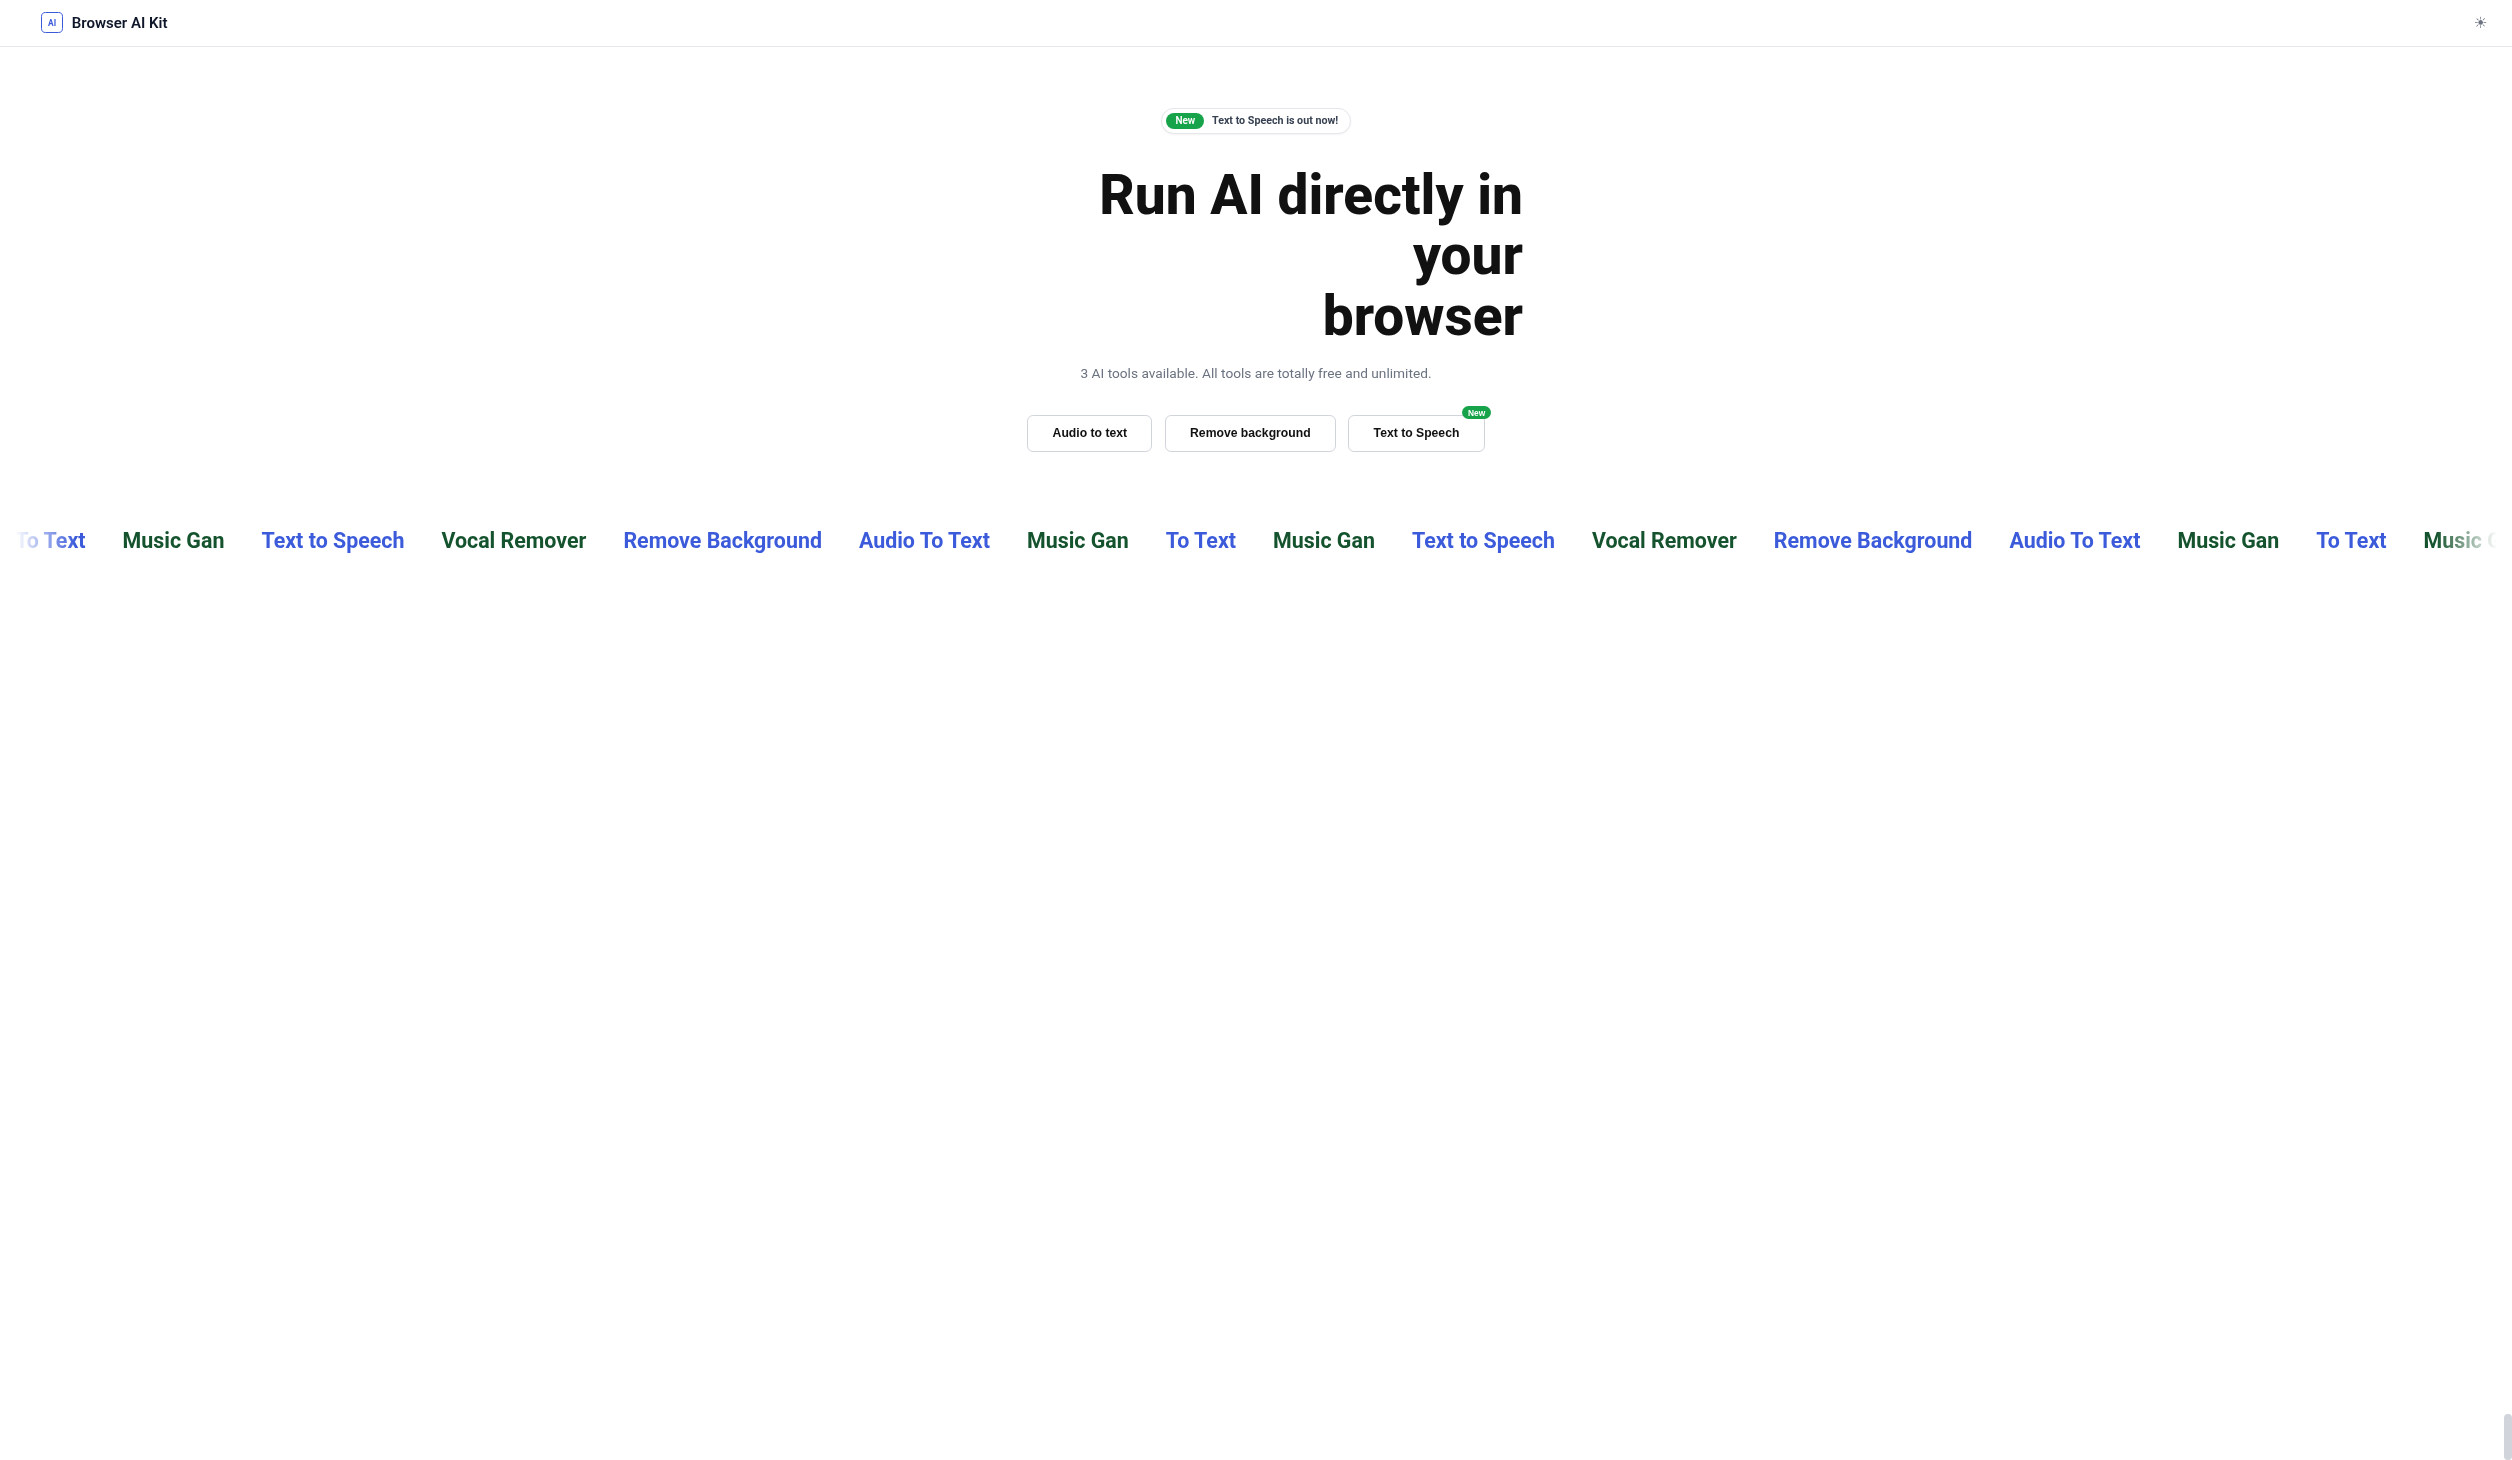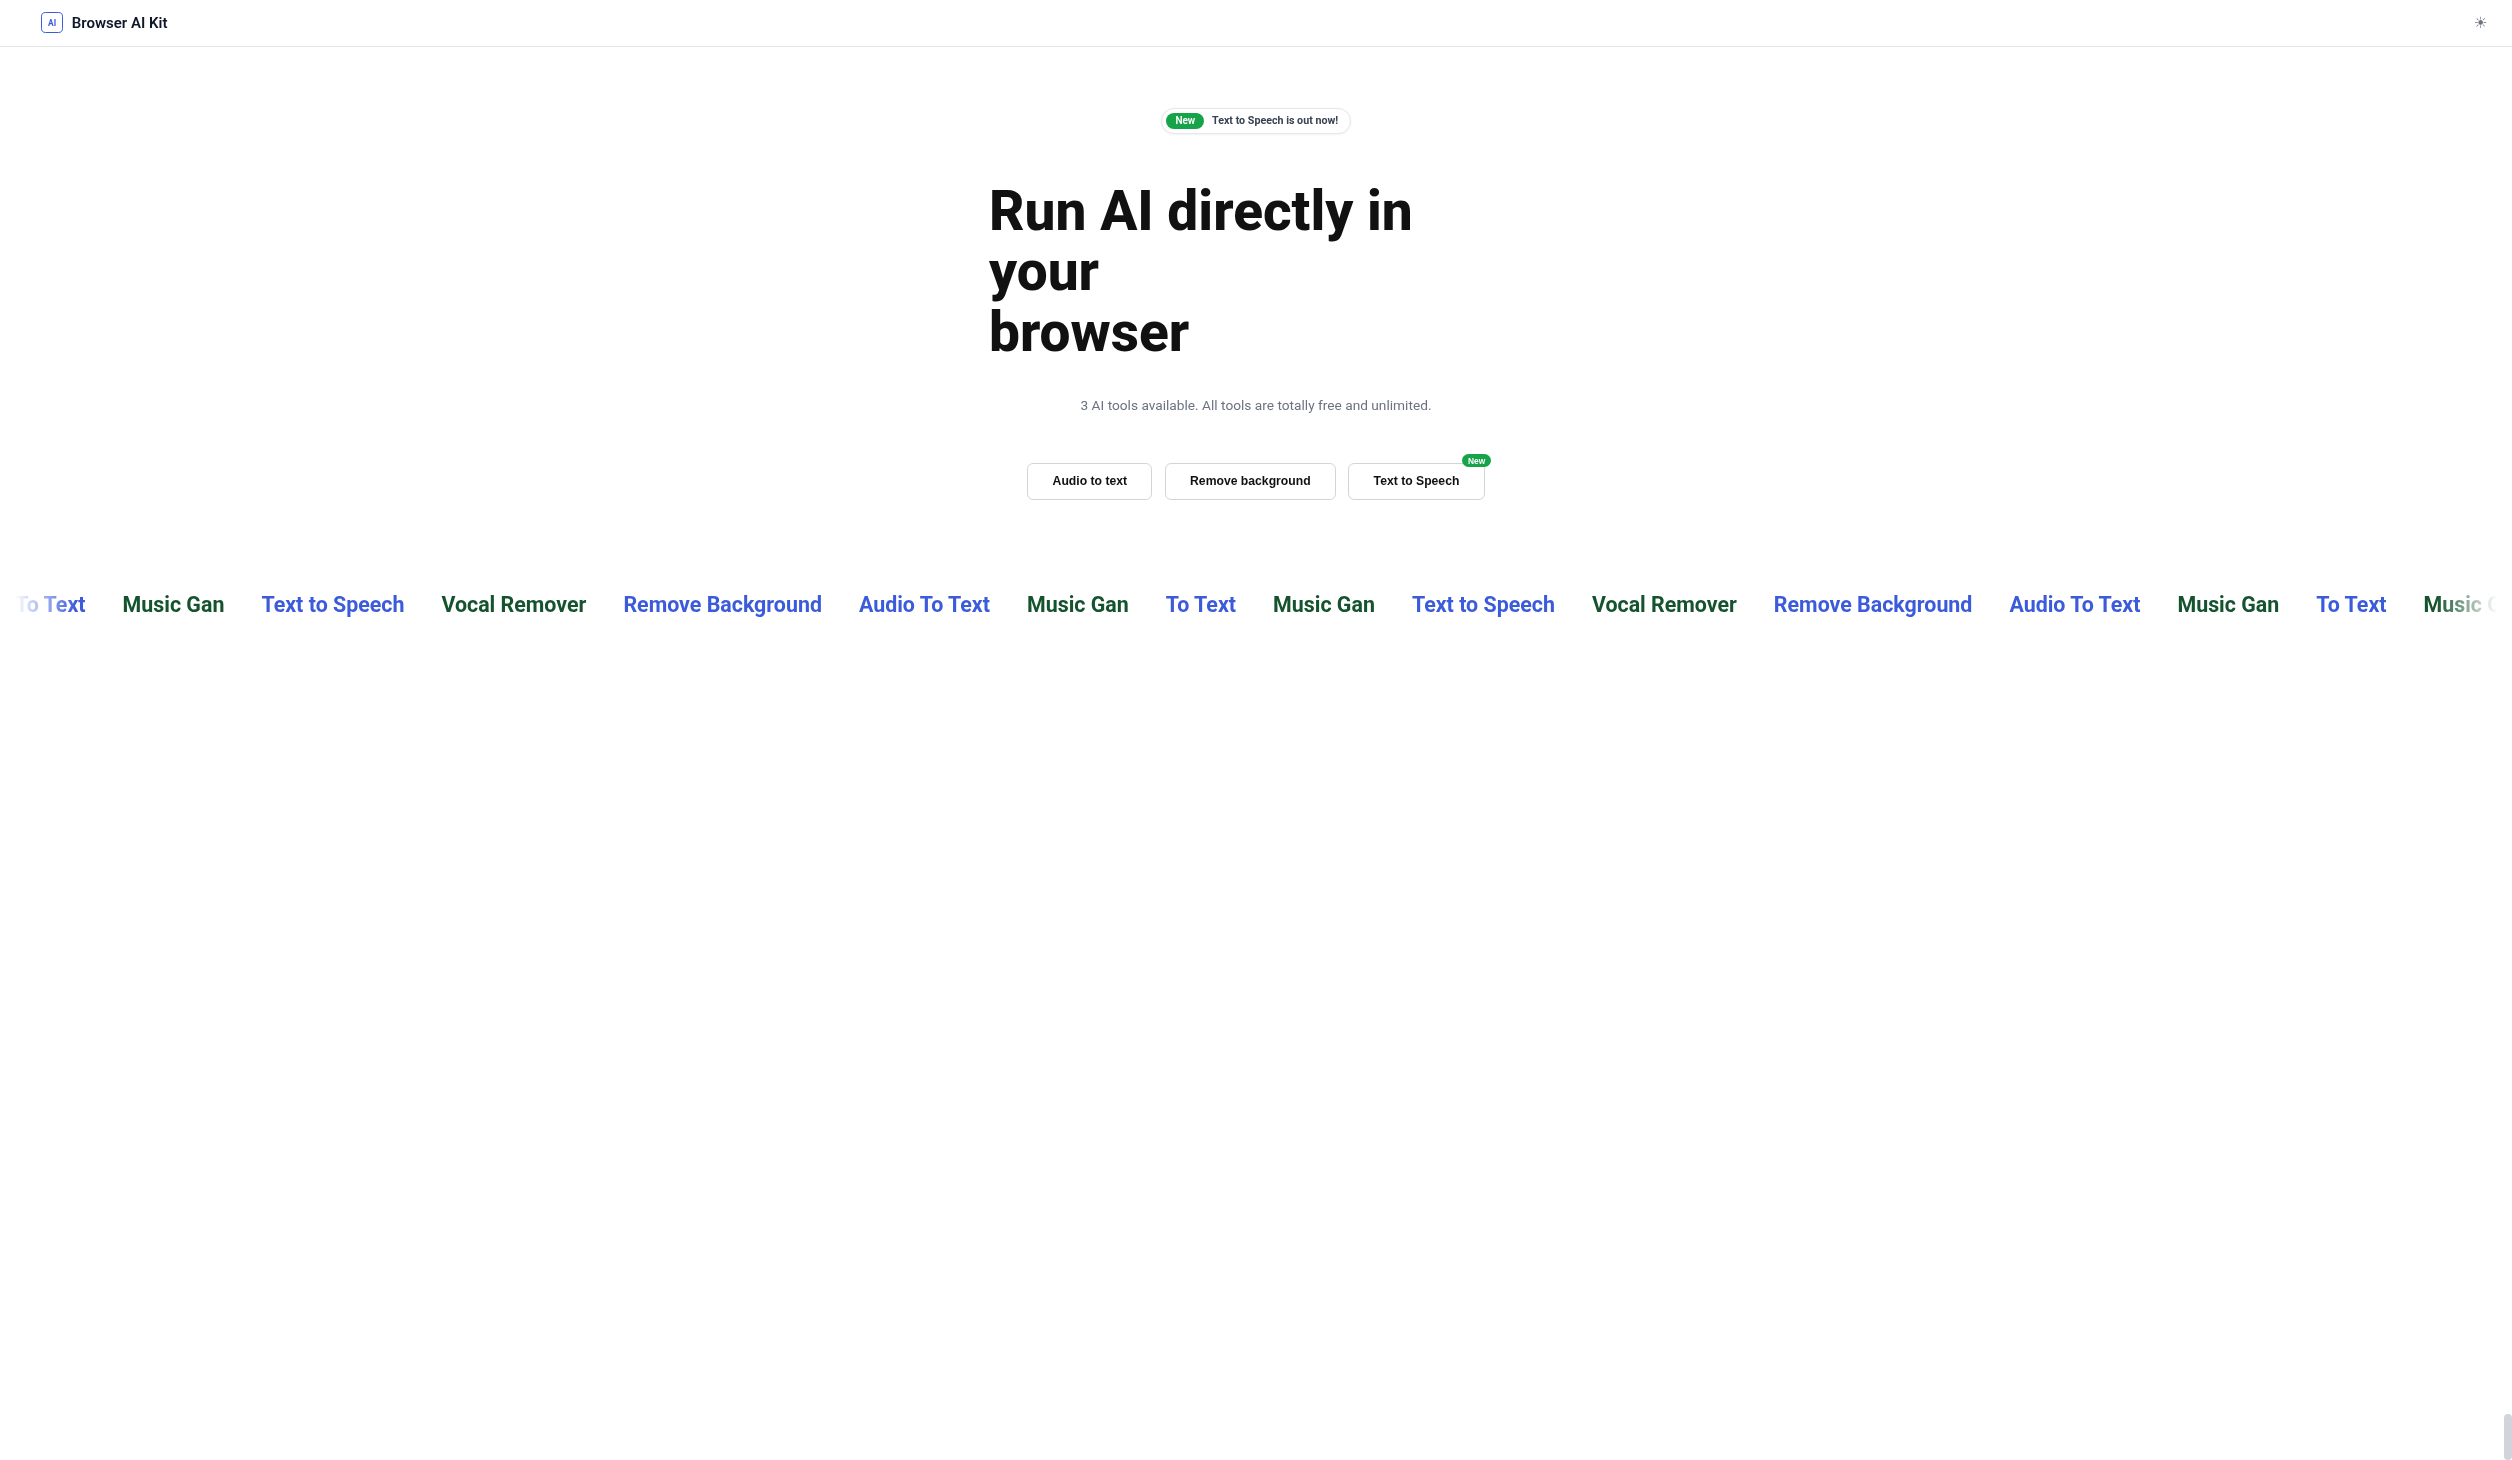--- a/index.html
+++ b/index.html
@@ -60,21 +60,20 @@
       color: #6b7280;
       padding: 3.1px;
     }
 
     
     .main {
       display: flex;
       flex-direction: column;
       align-items: center;
       padding: 61px 15.3px 46px;
-      gap: 16px;
     }
 
     
     .announcement {
       display: flex;
       align-items: center;
       gap: 7.6px;
       background: #ffffff;
       border: 0.8px solid #e5e7eb;
       border-radius: 76px;
@@ -96,21 +95,21 @@
       font-size: 10.7px;
       color: #374151;
       font-weight: 700;
     }
 
     
     .hero-heading {
       font-size: 55px;
       font-weight: 800;
       line-height: 1.1;
-      text-align: left;
+      text-align: right;
       color: #111111;
       margin-bottom: 18.3px;
       max-width: 534px;
     }
 
     .hero-subtext {
       font-size: 13.7px;
       color: #6b7280;
       text-align: center;
       margin-bottom: 34px;

